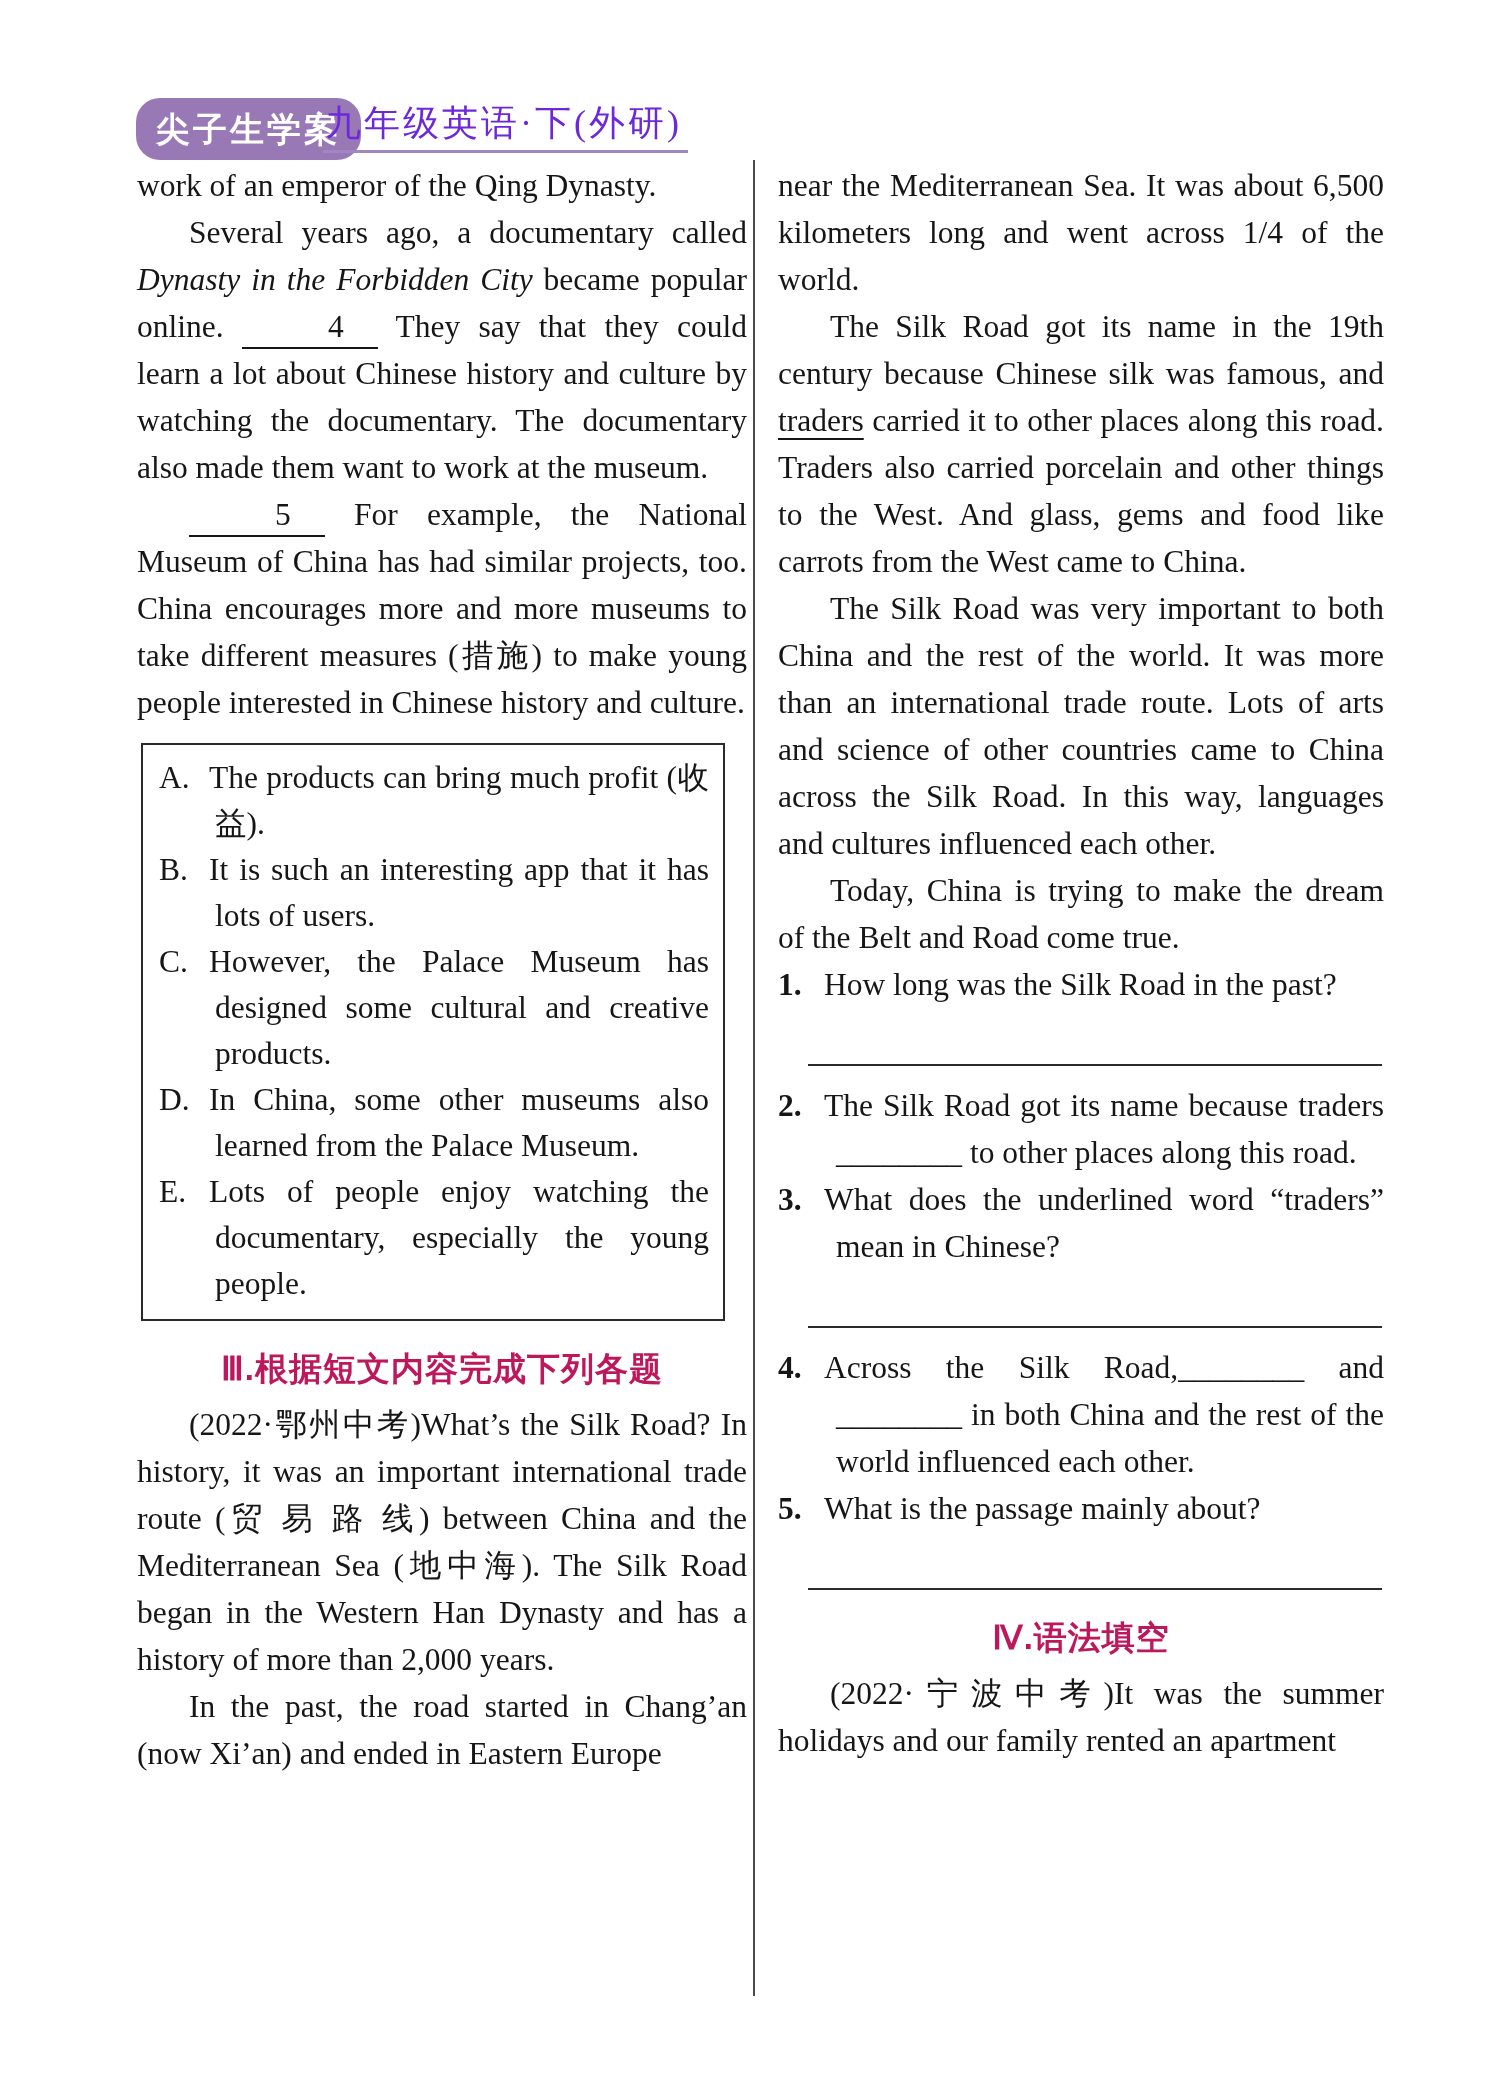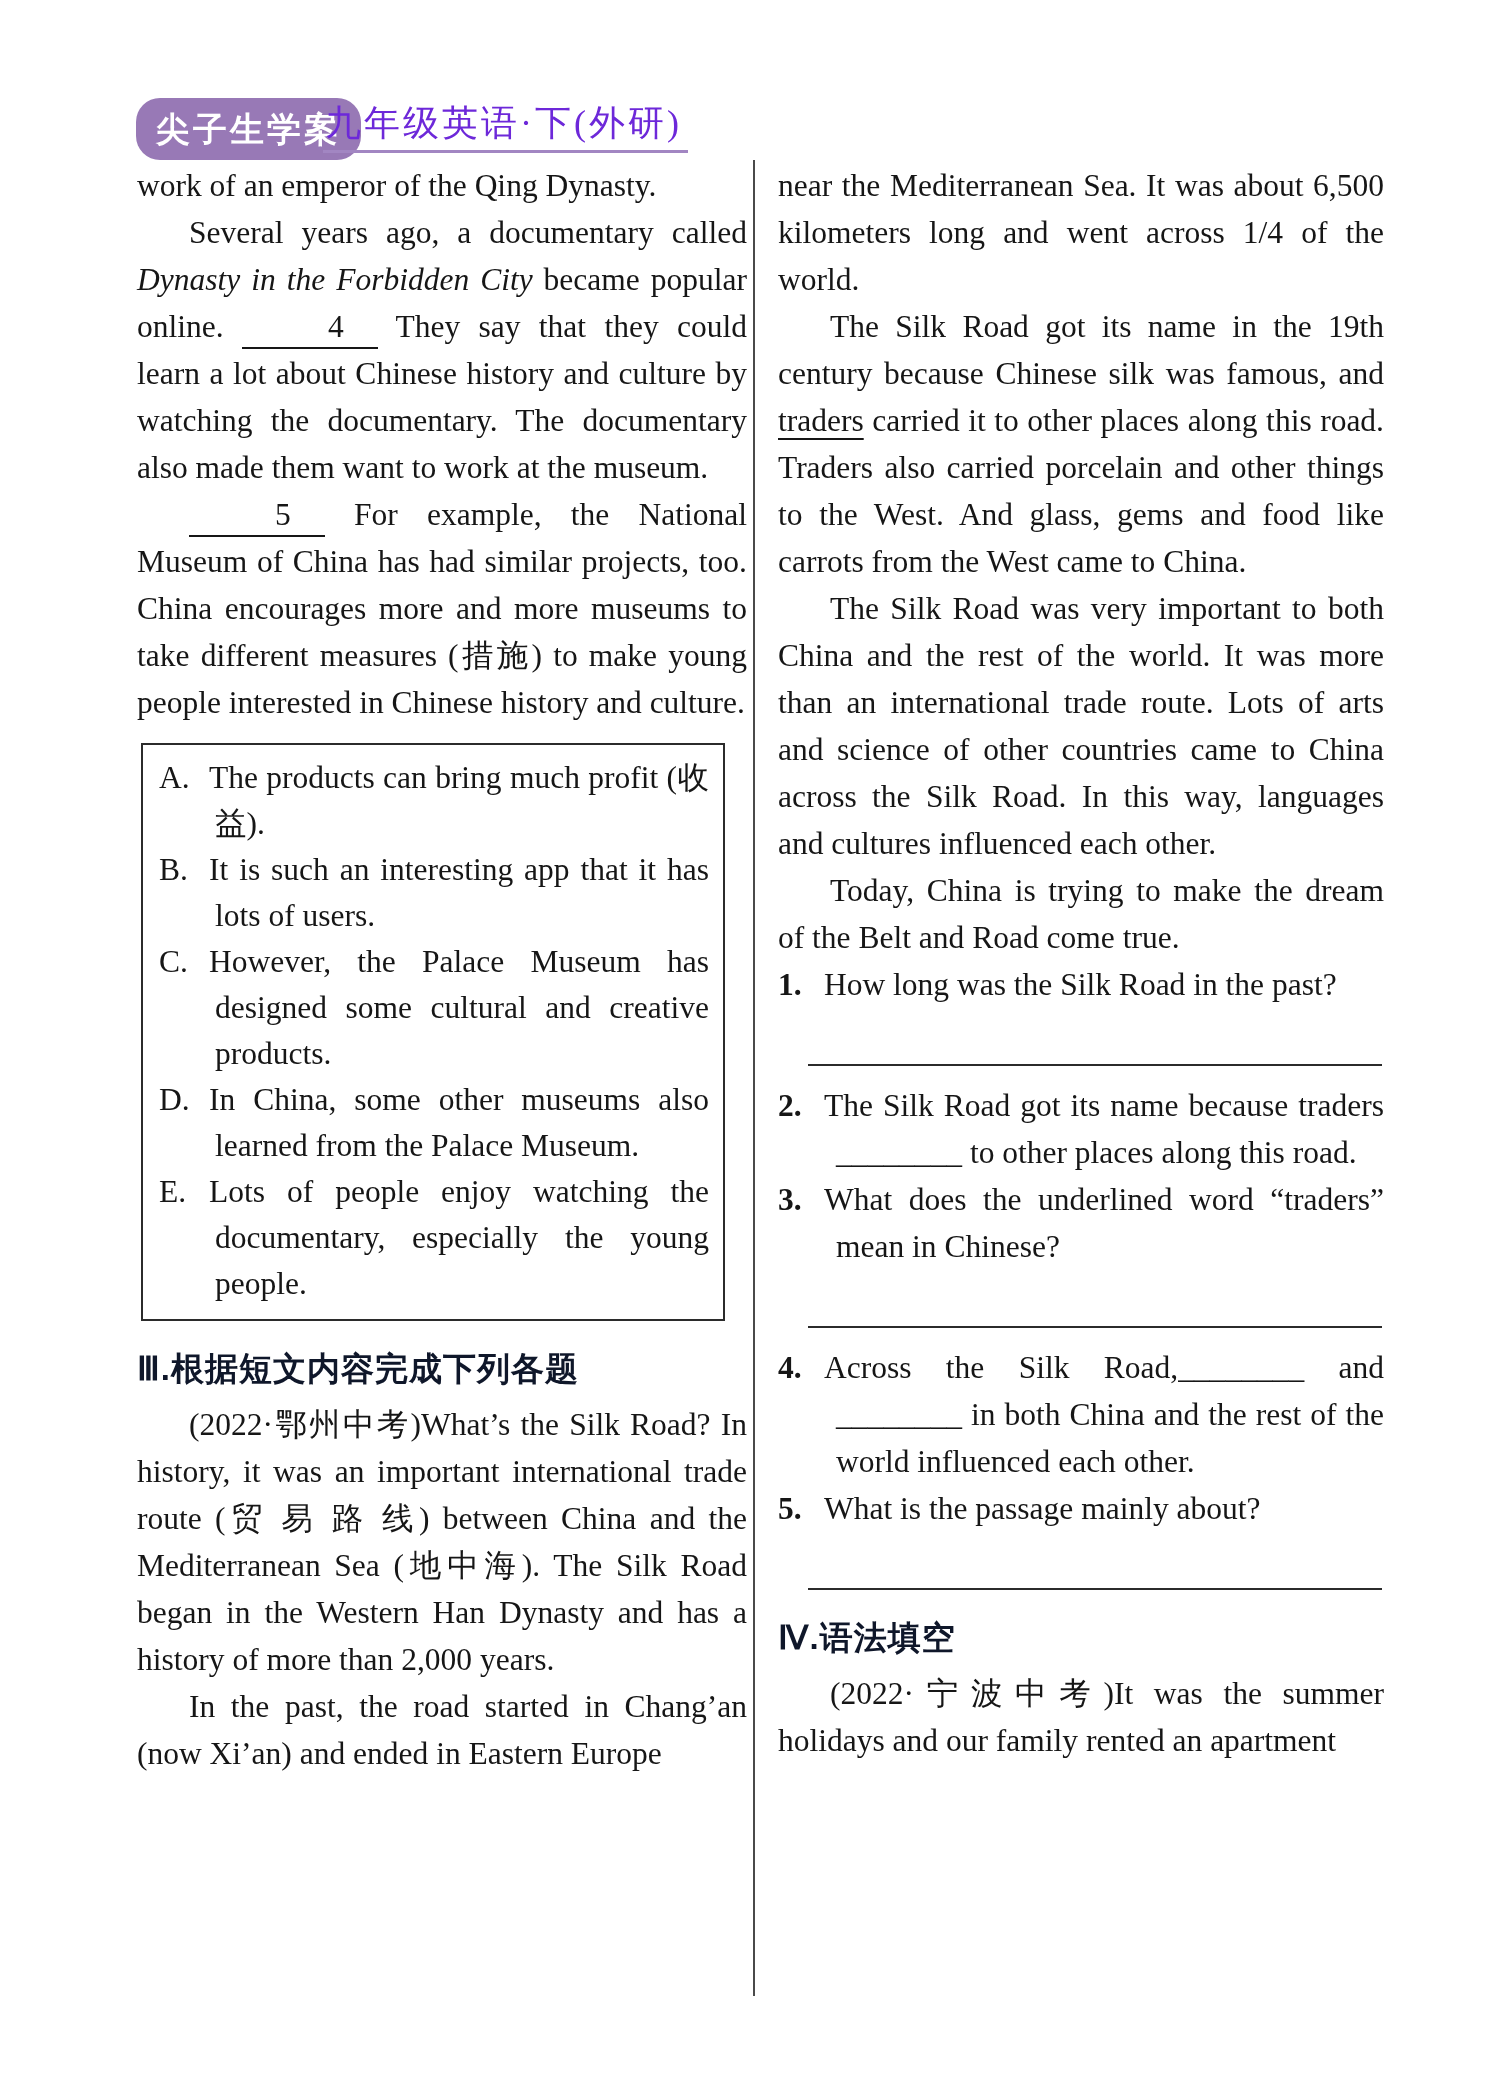--- a/index.html
+++ b/index.html
@@ -43,22 +43,22 @@
   .opt-box{
     border:2px solid #2b2b2b;margin:17px 22px 16px 4px;
     padding:10px 14px 12px 16px;line-height:46px;
   }
   .option{padding-left:56px;text-indent:-56px;text-align:justify;}
   .opt-label{display:inline-block;width:50px;text-indent:0;}
 
   
   .sec-head{
     font-family:"Liberation Sans",sans-serif;font-weight:bold;
-    font-size:33px;line-height:64px;text-align:left;letter-spacing:1px;
-    color:#0f172a;
+    font-size:33px;line-height:64px;text-align:center;letter-spacing:1px;
+    color:#be185d;
   }
 
   
   .question{padding-left:58px;text-indent:-58px;text-align:justify;margin:0;}
   .q-num{font-weight:bold;display:inline-block;width:46px;text-indent:0;}
   .ans-line{height:0;border-bottom:2px solid #2b2b2b;margin:56px 2px 16px 30px;}
 </style>
 </head>
 <body>
 

